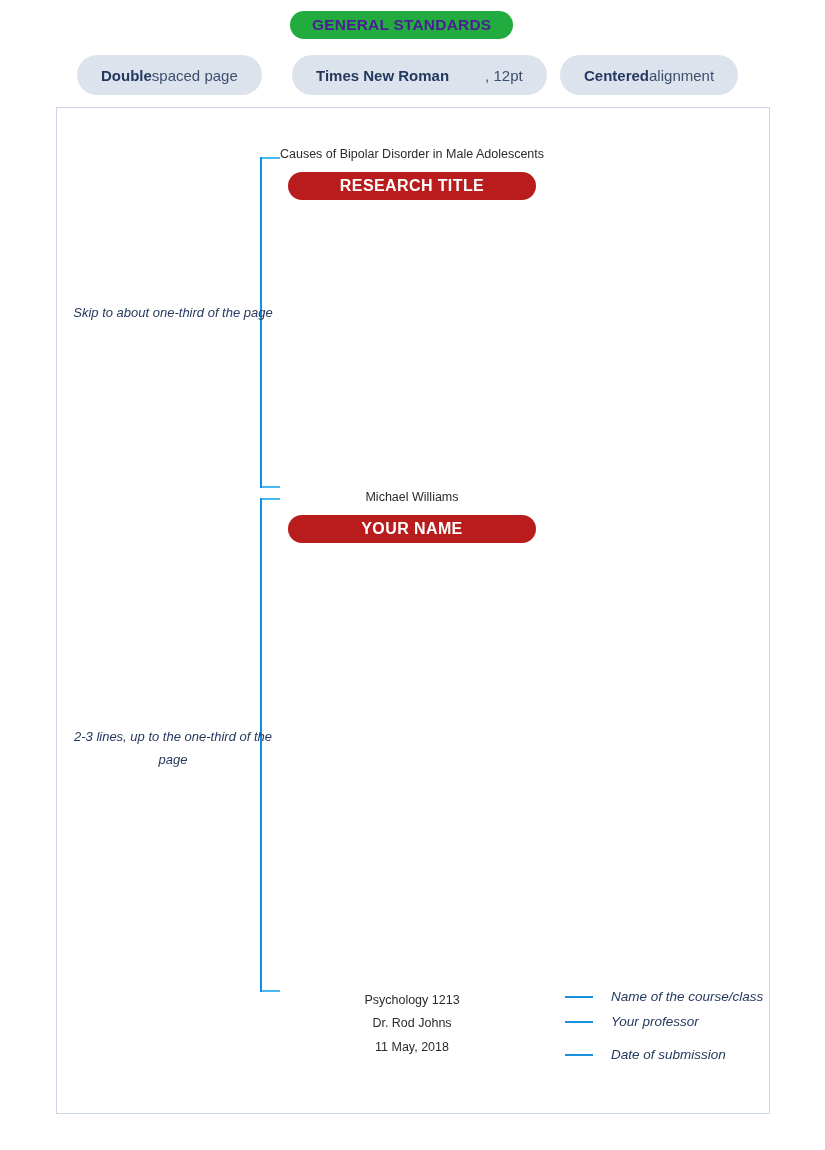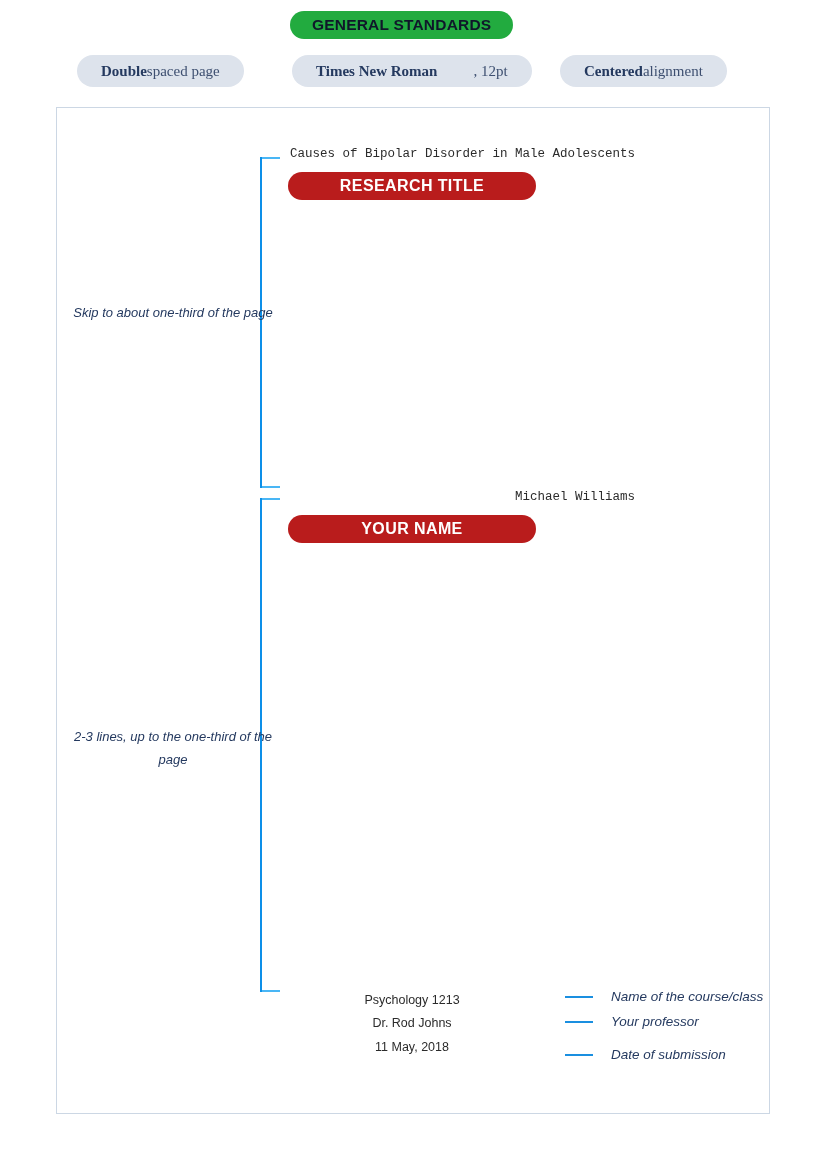--- a/index.html
+++ b/index.html
@@ -24,39 +24,38 @@
     position: absolute;
     display: flex;
     align-items: center;
     justify-content: center;
     border-radius: 999px;
     white-space: nowrap;
   }
 
   .pill-green {
     background: #22ab3f;
-    color: #0f172a;
+    color: #4c1d95;
     height: 28px;
     padding: 0 22px;
     font-size: 15.5px;
     font-weight: bold;
     letter-spacing: .2px;
     left: 290px;
     top: 11px;
     text-align: right;
   }
 
   .pill-grey {
     background: #dde3ec;
     color: #24395f;
-    height: 32px;
+    height: 40px;
     padding: 0 24px;
     font-size: 15px;
     top: 55px;
-    font-family: Liberation Serif, serif;
   }
   .pill-grey b { font-weight: bold; }
   .pill-grey span { font-weight: normal; color: #3d4f70; }
 
   #badge-double  { left: 77px;  }
   #badge-font    { left: 292px; gap: 36px; }
   #badge-align   { left: 560px; }
 
   
   #doc-card {
@@ -86,24 +85,24 @@
     left: 288px;
   }
   #pill-research-title { top: 172px; }
   #pill-your-name      { top: 515px; }
 
   
   .doc-text {
     position: absolute;
     left: 189px;
     width: 446px;
-    text-align: right;
+    text-align: center;
     font-size: 12.5px;
     color: #2b2b2b;
-    font-family: Liberation Mono, monospace;
+    font-family: Liberation Sans, sans-serif;
   }
   #doc-title-text { top: 147px; }
   #doc-name-text  { top: 490px; }
 
   .doc-footer-line {
     position: absolute;
     left: 189px;
     width: 446px;
     text-align: center;
     font-size: 12.5px;

